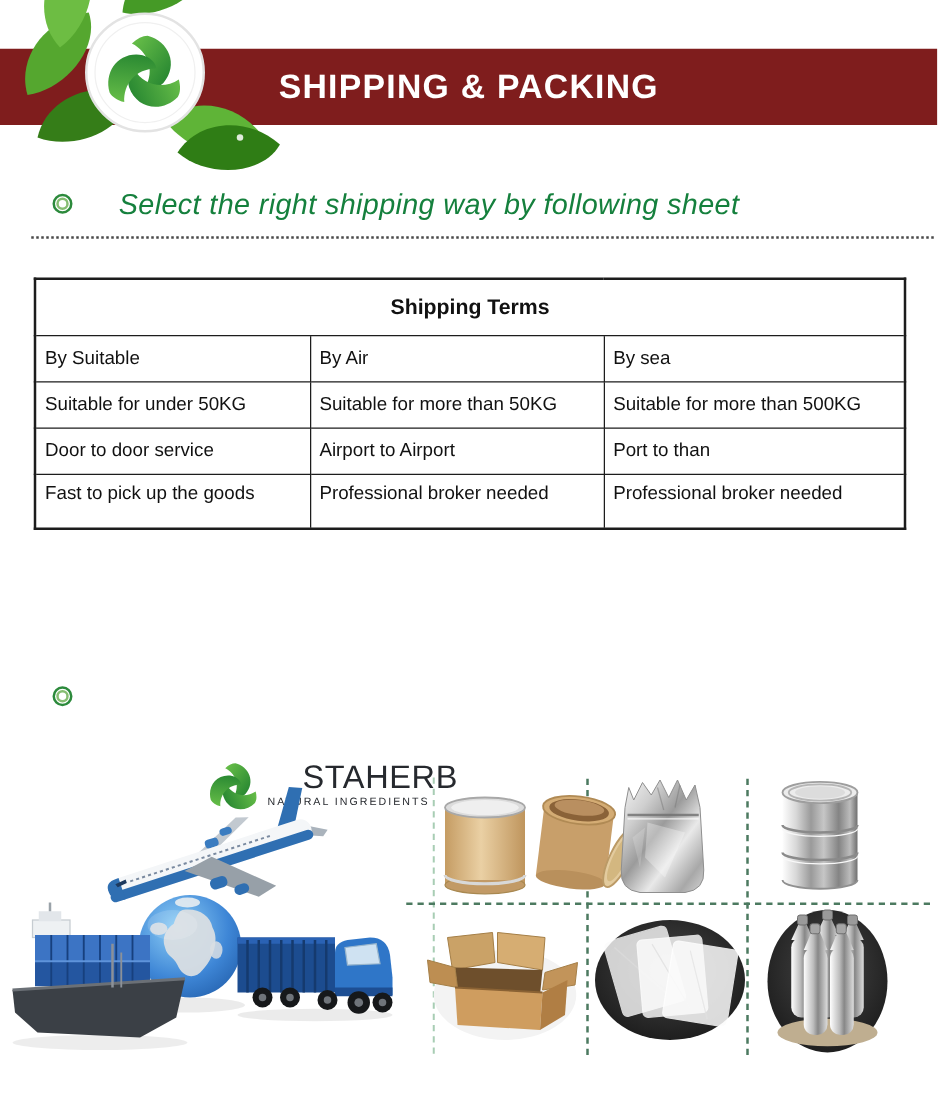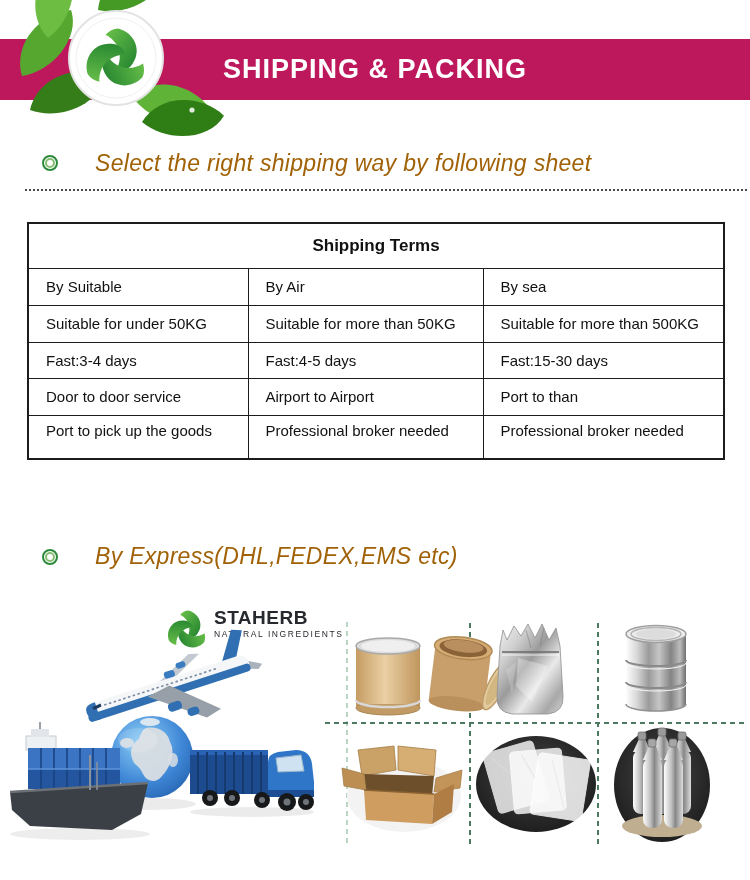--- a/index.html
+++ b/index.html
@@ -1,50 +1,50 @@
 <!DOCTYPE html>
 <html><head>
 <meta charset="utf-8">
 <style>
   html,body{margin:0;padding:0;background:#fff;}
   .page{position:relative;width:750px;height:880px;background:#fff;overflow:hidden;
         font-family:"Liberation Sans",sans-serif;}
 
   
-  .band{position:absolute;left:0;top:39px;width:750px;height:61px;background:#be185d;}
+  .band{position:absolute;left:0;top:39px;width:750px;height:61px;background:#7f1d1d;}
   .band-title{margin:0;width:100%;text-align:center;line-height:61px;color:#ffffff;
 
               font-size:27px;font-weight:bold;letter-spacing:1px;}
   .logo-svg{position:absolute;left:14px;top:-6px;}
 
   
   .bullet{position:absolute;width:12px;height:12px;border:2px solid #2c8a3c;border-radius:50%;background:#fff;}
   .bullet::after{content:"";position:absolute;left:1px;top:1px;right:1px;bottom:1px;
                  border:2px solid #86bd72;border-radius:50%;}
-  .heading-text{position:absolute;left:95px;font-style:italic;font-size:23px;color:#a16207;
+  .heading-text{position:absolute;left:95px;font-style:italic;font-size:23px;color:#15803d;
                 letter-spacing:.3px;white-space:nowrap;}
   .dotted-rule{position:absolute;left:25px;top:189px;width:722px;height:0;
                border-top:2px dotted #4a4a4a;}
 
   
   table.ship{position:absolute;left:27px;top:222px;width:696px;border-collapse:collapse;
              table-layout:fixed;font-size:15px;color:#111;border:2px solid #1c1c1c;line-height:1.15;}
-  table.ship td,table.ship th{border:1px solid #1c1c1c;padding:0 17px;text-align:left;
+  table.ship td,table.ship th{border:1px solid #1c1c1c;padding:0 7px;text-align:left;
              vertical-align:middle;overflow:hidden;white-space:nowrap;font-weight:normal;}
   tr.t-title th{text-align:center;font-weight:bold;font-size:17px;height:44px;}
   tr.t-cols{height:37px;}
   tr.t-r0{height:37px;} tr.t-r1{height:36px;} tr.t-r2{height:37px;} tr.t-r3{height:37px;}
   tr.t-r4{height:43px;}
   tr.t-r4 td{vertical-align:top;padding-top:6px;}
 
   
   .gallery-svg{position:absolute;}
   .brandmark{position:absolute;left:166px;top:608px;display:flex;align-items:flex-start;}
   .brandmark .bm-text{margin-left:6px;color:#26292e;}
-  .bm-name{font-size:19px;font-weight:bold;letter-spacing:.5px;line-height:1;}
+  .bm-name{font-size:26px;font-weight:normal;letter-spacing:.5px;line-height:1;margin-left:28px;}
   .bm-tag{font-size:8.5px;letter-spacing:1.6px;margin-top:2px;}
 </style>
 </head>
 <body>
 
 <svg width="0" height="0" style="position:absolute">
   <defs>
     <linearGradient id="gGreen" x1="0" y1="0" x2="1" y2="1">
       <stop offset="0" stop-color="#6cc24a"></stop>
         <stop offset="1" stop-color="#1e7f2e"></stop>
@@ -134,40 +134,34 @@
     <tr class="t-cols">
       <td>By Suitable</td>
       <td>By Air</td>
       <td>By sea</td>
     </tr>
     <tr class="t-r0">
       <td>Suitable for under 50KG</td>
       <td>Suitable for more than 50KG</td>
       <td>Suitable for more than 500KG</td>
     </tr>
-    <tr class="t-r1">
-      <td>Fast:3-4 days</td>
-      <td>Fast:4-5 days</td>
-      <td>Fast:15-30 days</td>
-    </tr>
     <tr class="t-r3">
       <td>Door to door service</td>
       <td>Airport to Airport</td>
       <td>Port to than</td>
     </tr>
     <tr class="t-r4">
-      <td>Port to pick up the goods</td>
+      <td>Fast to pick up the goods</td>
       <td>Professional broker needed</td>
       <td>Professional broker needed</td>
     </tr>
   </tbody>
     </table>
 
   <span class="bullet" style="left:42px;top:549px;"></span>
-  <span class="heading-text" style="top:543px;">By Express(DHL,FEDEX,EMS etc)</span>
 
   <div class="brandmark">
     <svg width="42" height="44" viewBox="0 0 42 44">
       <use href="#trisk" transform="translate(21,23) scale(0.68)"></use>
     </svg>
     <div class="bm-text">
       <div class="bm-name">STAHERB</div>
       <div class="bm-tag">NATURAL INGREDIENTS</div>
     </div>
   </div>

